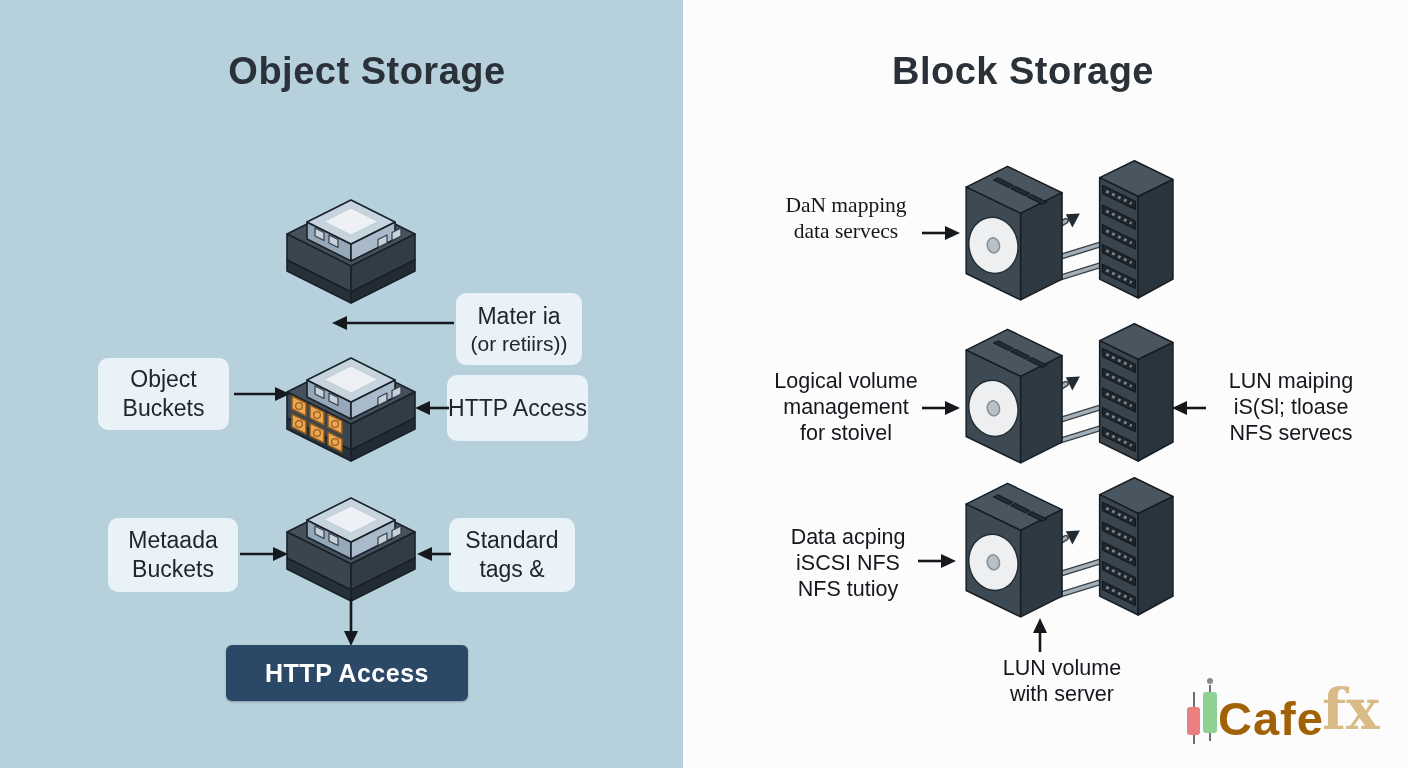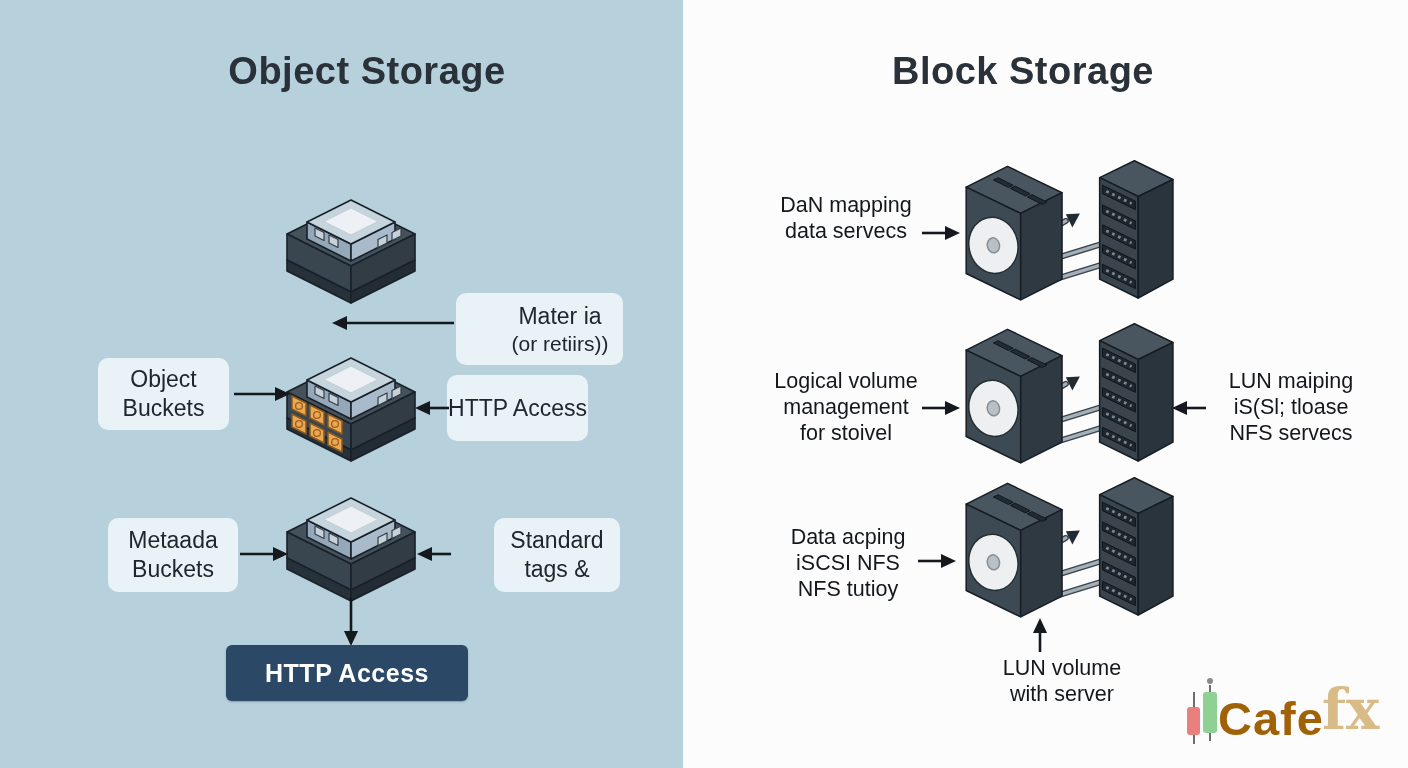--- a/index.html
+++ b/index.html
@@ -8,30 +8,30 @@
   .abs{position:absolute;}
   .half{top:0;height:768px;}
   .half.left{left:0;width:683px;background:#b6d0dc;}
   .half.right{left:683px;width:725px;background:#fcfcfc;}
   .title{top:50px;font-size:38px;font-weight:700;color:#2a3139;text-align:center;letter-spacing:.5px;}
   .title.lt{left:22px;width:690px;}
   .title.rt{left:660px;width:726px;}
   .callout{background:#e9f2f7;border-radius:10px;display:flex;flex-direction:column;align-items:center;justify-content:center;color:#20262e;}
   .cl-line{font-size:23px;line-height:29px;font-weight:500;}
   .cl-line.small{font-size:21px;line-height:26px;}
-  .box-meta{left:456px;top:293px;width:126px;height:72px;padding-left:41px;}
+  .box-meta{left:456px;top:293px;width:126px;height:72px;}
   .box-http{left:447px;top:375px;width:141px;height:66px;}
   .box-object{left:98px;top:358px;width:131px;height:72px;}
   .box-metaada{left:108px;top:518px;width:130px;height:74px;}
-  .box-std{left:449px;top:518px;width:126px;height:74px;margin-left:45px;}
+  .box-std{left:449px;top:518px;width:126px;height:74px;}
   .dark-btn{left:226px;top:645px;width:242px;height:56px;background:#2b4866;border-radius:6px;display:flex;align-items:center;justify-content:center;box-shadow:0 1px 2px rgba(0,0,0,.25);}
   .dark-btn span{color:#ffffff;font-size:25px;font-weight:700;letter-spacing:.5px;}
   .rlabel{color:#14181d;text-align:center;}
   .rl-line{font-size:21.5px;line-height:26px;font-weight:500;}
-  .lbl-row1{left:757px;top:192px;width:178px;}
+  .lbl-row1{left:757px;top:192px;width:178px;font-family:Liberation Serif, serif;}
   .lbl-row2{left:757px;top:368px;width:178px;}
   .lbl-row2r{left:1198px;top:368px;width:186px;}
   .lbl-row3{left:763px;top:524px;width:170px;}
   .lbl-bottom{left:972px;top:655px;width:180px;}
   svg.illu, svg.arr{position:absolute;overflow:visible;}
   .arr line{stroke:#15181c;stroke-width:2.6;}
   .arr polygon{fill:#15181c;}
   
   .wick{position:absolute;width:2px;background:#6e6e6e;}
   .candle{position:absolute;border-radius:3px;}

